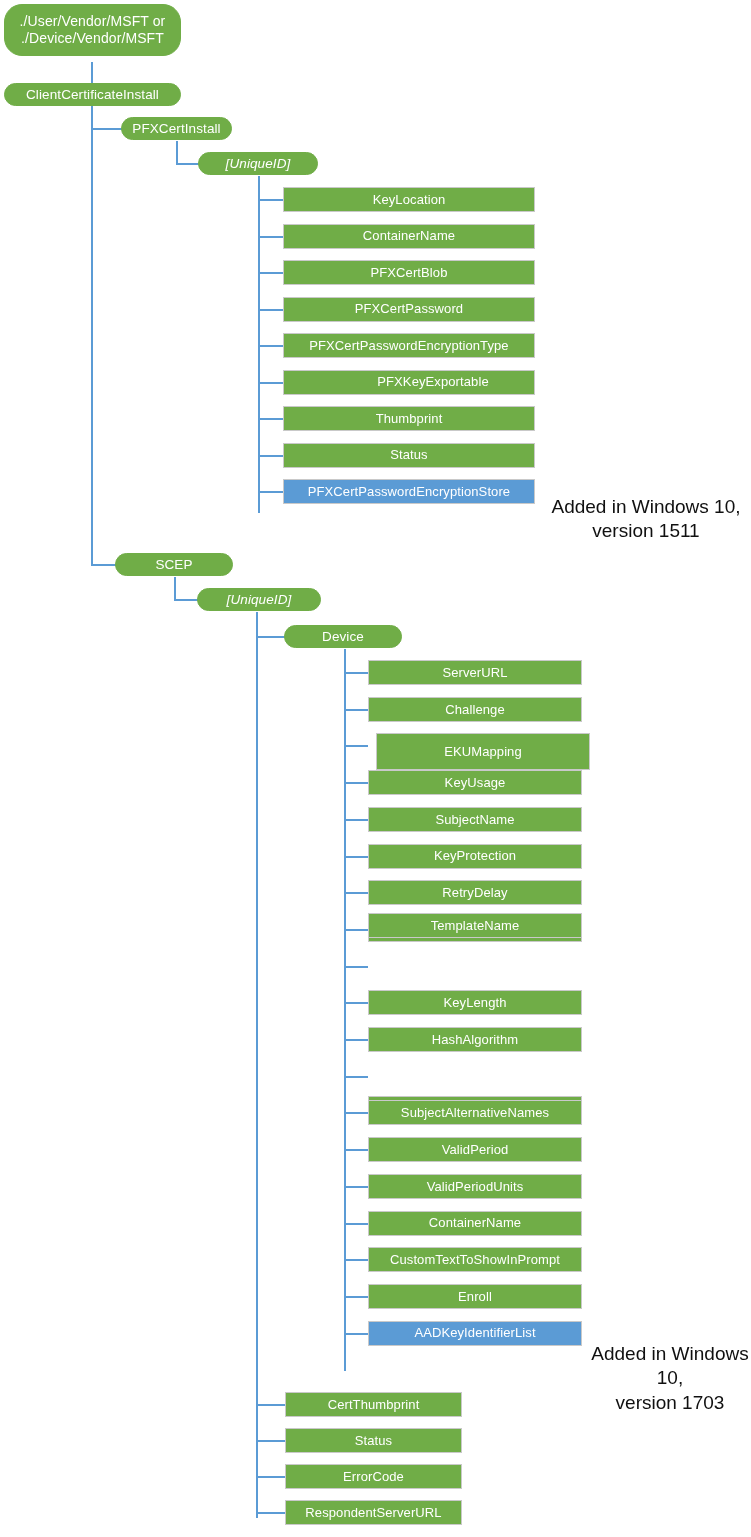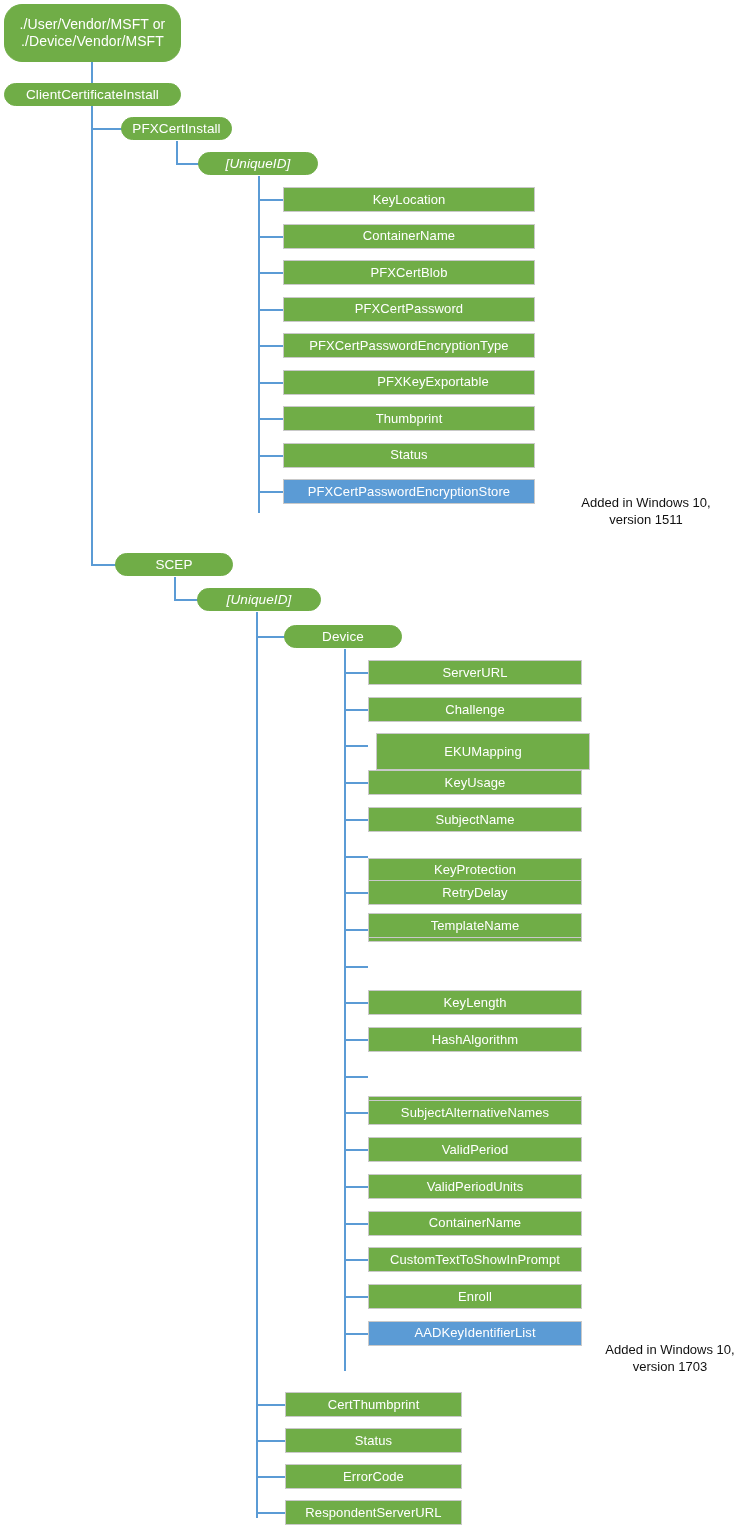--- a/index.html
+++ b/index.html
@@ -62,21 +62,21 @@
   .node.root{
     font-size:14px;
     border-radius:18px;
   }
   .italic{font-style:italic;}
 
   
   .note{
     position:absolute;
     color:#101010;
-    font-size:13px;
+    font-size:19px;
     line-height:1.28;
     text-align:center;
     user-select:none;
   }
 </style>
 </head>
 <body>
 
 <div id="canvas">
 
@@ -92,21 +92,21 @@
   <div class="vline" style="left:258px;top:176px;height:337px;"></div>
 
   <div class="vline" style="left:174px;top:577px;height:22px;"></div>
   <div class="hline" style="left:174px;top:599px;width:24px;"></div>
 
   <div class="vline" style="left:256px;top:612px;height:906px;"></div>
   <div class="hline" style="left:256px;top:636px;width:29px;"></div>
 
   <div class="vline" style="left:344px;top:649px;height:722px;"></div>
 
-  <div class="node round green root" style="left:4px;top:4px;width:177px;height:58px;">
+  <div class="node round green root" style="left:4px;top:4px;width:177px;height:52px;">
     <span>
       <span>./User/Vendor/MSFT or</span><br>
       <span>./Device/Vendor/MSFT</span>
     </span>
   </div>
 
   <div class="node round green branch" style="left:4px;top:83px;width:177px;height:23px;">ClientCertificateInstall</div>
 
   <div class="node round green branch" style="left:121px;top:117px;width:111px;height:23px;">PFXCertInstall</div>
 
@@ -143,21 +143,21 @@
       <div class="node leaf green" style="left: 368px; top: 660px; width: 214px; height: 25px;">ServerURL</div>
       <div class="hline" style="left: 344px; top: 708.7px; width: 24px;"></div>
       <div class="node leaf green" style="left: 368px; top: 696.7px; width: 214px; height: 25px;">Challenge</div>
       <div class="hline" style="left: 344px; top: 745.4px; width: 24px;"></div>
       <div class="node leaf green" style="left: 376px; top: 733.4px; width: 214px; height: 37px;">EKUMapping</div>
       <div class="hline" style="left: 344px; top: 782.1px; width: 24px;"></div>
       <div class="node leaf green" style="left: 368px; top: 770.1px; width: 214px; height: 25px;">KeyUsage</div>
       <div class="hline" style="left: 344px; top: 818.8px; width: 24px;"></div>
       <div class="node leaf green" style="left: 368px; top: 806.8px; width: 214px; height: 25px;">SubjectName</div>
       <div class="hline" style="left: 344px; top: 855.5px; width: 24px;"></div>
-      <div class="node leaf green" style="left: 368px; top: 843.5px; width: 214px; height: 25px; margin-top: 14px;">KeyProtection</div>
+      <div class="node leaf green" style="left: 368px; top: 843.5px; width: 214px; height: 25px;">KeyProtection</div>
       <div class="hline" style="left: 344px; top: 892.2px; width: 24px;"></div>
       <div class="node leaf green" style="left: 368px; top: 880.2px; width: 214px; height: 25px;">RetryDelay</div>
       <div class="hline" style="left: 344px; top: 928.9px; width: 24px;"></div>
       <div class="node leaf green" style="left: 368px; top: 916.9px; width: 214px; height: 25px;">RetryCount</div>
       <div class="hline" style="left: 344px; top: 965.6px; width: 24px;"></div>
       <div class="node leaf green" style="left: 368px; top: 913px; width: 214px; height: 25px;">TemplateName</div>
       <div class="hline" style="left: 344px; top: 1002.3px; width: 24px;"></div>
       <div class="node leaf green" style="left: 368px; top: 990.3px; width: 214px; height: 25px;">KeyLength</div>
       <div class="hline" style="left: 344px; top: 1039px; width: 24px;"></div>
       <div class="node leaf green" style="left: 368px; top: 1027px; width: 214px; height: 25px;">HashAlgorithm</div>

